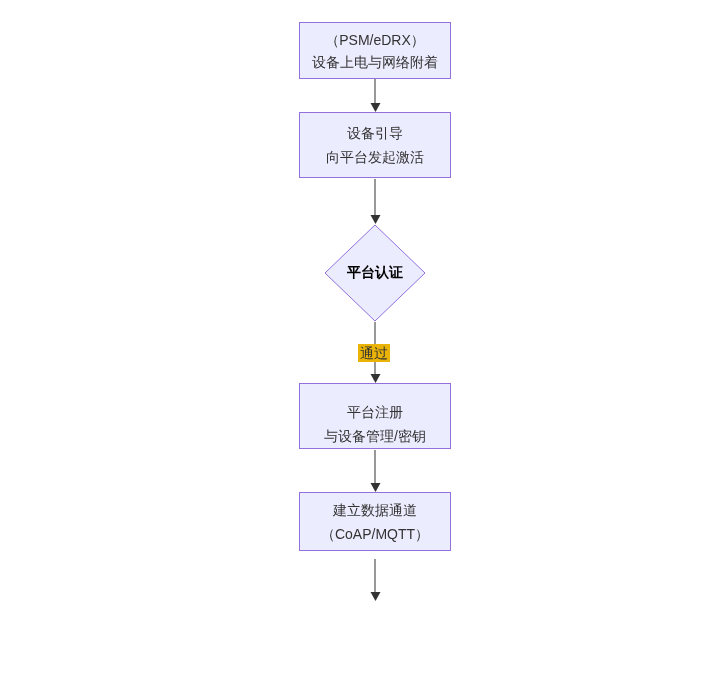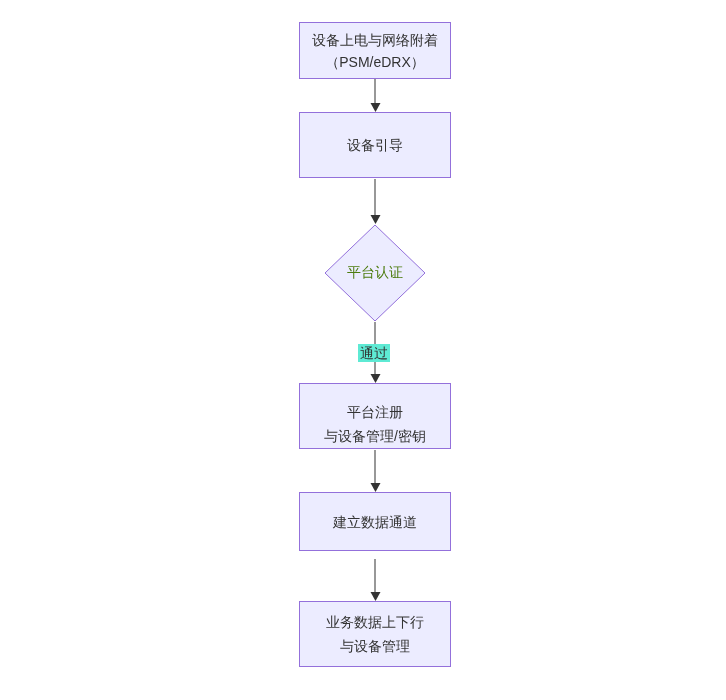--- a/index.html
+++ b/index.html
@@ -44,21 +44,21 @@
     position: absolute;
     left: 375px; top: 224px;
     transform: translateX(-50%);
     width: 102px; height: 98px;
   }
   .diamond svg { position: absolute; left: 0; top: 0; width: 102px; height: 98px; }
   .diamond polygon { fill: #ECECFF; stroke: #9370DB; stroke-width: 1; }
   .diamond .diamond-label {
     position: absolute; left: 0; top: 0; right: 0; bottom: 0;
     display: flex; align-items: center; justify-content: center;
-    color: #4d7c0f; font-size: 14px; white-space: nowrap;
+    color: #000000; font-size: 14px; white-space: nowrap; font-weight: bold;
   }
 
   
   .connector {
     position: absolute;
     left: 375px;
     transform: translateX(-50%);
     width: 11px;
     display: flex;
     flex-direction: column;
@@ -75,45 +75,46 @@
   .c2 { top: 179px; height: 45px; }
   .c3 { top: 322px; height: 61px; }
   .c4 { top: 450px; height: 42px; }
   .c5 { top: 559px; height: 42px; }
 
   
   .edge-label {
     position: absolute;
     left: 374px; top: 344px;
     transform: translateX(-50%);
-    background: #5eead4;
+    background: #eab308;
     color: #333333;
     font-size: 14px;
     line-height: 18px;
     padding: 0 2px;
     white-space: nowrap;
   }
 </style>
 </head>
 <body>
 
 <div class="canvas">
 
   <div class="node n0">
+    <span>（PSM/eDRX）</span>
     <span>设备上电与网络附着</span>
-    <span>（PSM/eDRX）</span>
   </div>
 
   <div class="connector c1">
     <div class="line"></div>
     <div class="head"></div>
   </div>
 
   <div class="node n1">
     <span>设备引导</span>
+    <span>向平台发起激活</span>
   </div>
 
   <div class="connector c2">
     <div class="line"></div>
     <div class="head"></div>
   </div>
 
   <div class="diamond">
     <svg viewBox="0 0 102 98" aria-hidden="true">
       <polygon points="51,1 101,49 51,97 1,49"></polygon>
@@ -132,25 +133,22 @@
     <span>与设备管理/密钥</span>
   </div>
 
   <div class="connector c4">
     <div class="line"></div>
     <div class="head"></div>
   </div>
 
   <div class="node n4">
     <span>建立数据通道</span>
+    <span>（CoAP/MQTT）</span>
   </div>
 
   <div class="connector c5">
     <div class="line"></div>
     <div class="head"></div>
   </div>
 
-  <div class="node n5">
-    <span>业务数据上下行</span>
-    <span>与设备管理</span>
-  </div>
 
 </div>
 
 </body></html>

